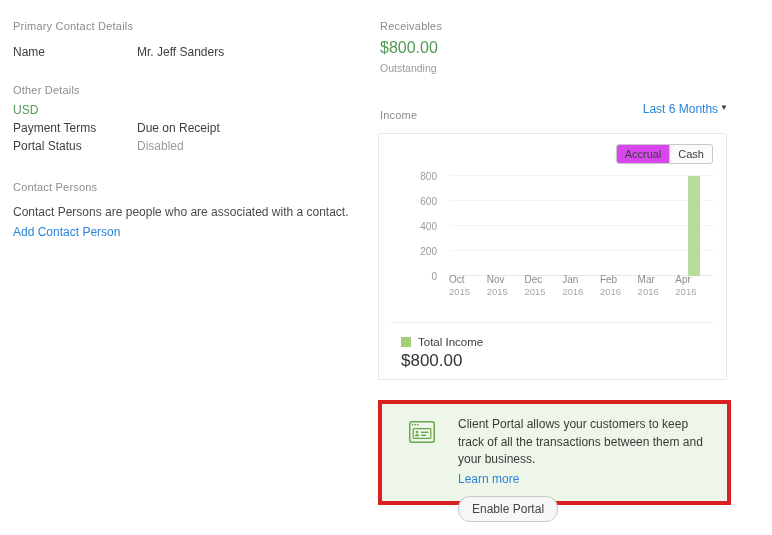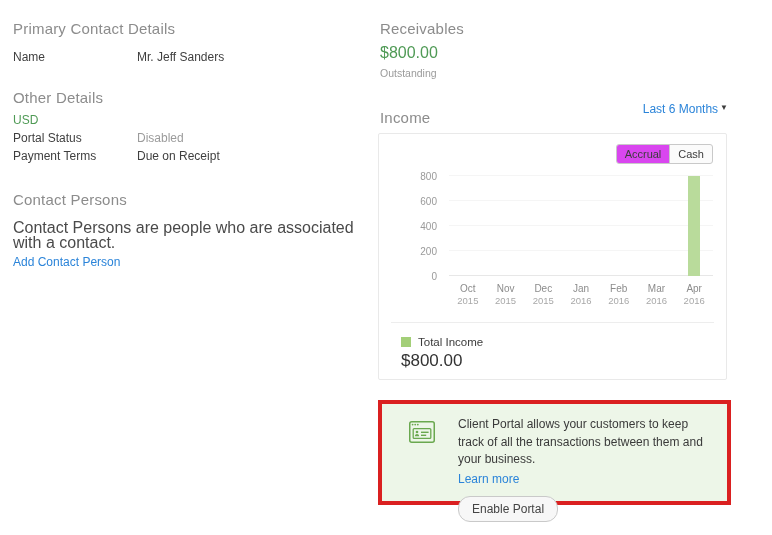--- a/index.html
+++ b/index.html
@@ -2,33 +2,33 @@
 <html style="--green-text: #4f9a55; --link-blue: #2b84d9; --bar-green: #b9db9b; --legend-green: #a3cf78; --red-annotation: #da2020; --portal-bg: #edf6e8; --icon-green: #6aa84f;"><head>
 <meta charset="utf-8">
 <style>
   * { margin:0; padding:0; box-sizing:border-box; }
   html,body { background:#fff; }
   body {
     width:772px; height:535px; position:relative; overflow:hidden;
     font-family:"Liberation Sans", sans-serif; color:#3c3c3c;
     -webkit-font-smoothing:antialiased;
   }
-  .section-title { font-size:15px; color:#8c8c8c; font-weight:400; letter-spacing:.2px; }
+  .section-title { font-size:11px; color:#8c8c8c; font-weight:400; letter-spacing:.2px; }
 
   
   .left-col { position:absolute; left:13px; top:20px; width:350px; }
   .kv-row { display:flex; font-size:12px; color:#3f3f3f; line-height:15px; margin-top:3px; }
   .kv-label { width:124px; flex:none; }
   .kv-value { color:#3f3f3f; }
   .kv-value.green { color:var(--green-text); }
   .kv-value.muted { color:#9b9b9b; }
   .row-name { margin-top:13px; }
   .other-title { margin-top:24px; margin-bottom:7px; }
   .cp-title { margin-top:27px; }
-  .cp-desc { margin-top:12px; font-size:16px; color:#4a4a4a; line-height:15px; }
+  .cp-desc { margin-top:12px; font-size:12px; color:#4a4a4a; line-height:15px; }
   .link { color:var(--link-blue); font-size:12px; text-decoration:none; cursor:pointer; }
   .add-cp { display:inline-block; margin-top:5px; }
 
   
   .receivables { position:absolute; left:380px; top:20px; }
   .recv-amount { margin-top:7px; font-size:16px; color:var(--green-text); }
   .recv-caption { margin-top:5px; font-size:10.5px; color:#9b9b9b; }
 
   .income-header { position:absolute; left:380px; top:102px; width:348px;
     display:flex; justify-content:space-between; align-items:flex-start; }
@@ -45,21 +45,21 @@
   .seg-btn.selected { background:#d946ef; border-right:1px solid #c9c9c9; }
 
   .ylabels { position:absolute; left:0; top:42px; width:58px; height:100px; }
   .ytick { position:absolute; right:0; transform:translateY(50%); font-size:10px; color:#9a9a9a; }
   .plot { position:absolute; left:70px; top:42px; width:264px; height:100px; }
   .gridline { position:absolute; left:0; right:0; height:1px; background:#f5f5f5; }
   .gridline.zero { background:#e7e7e7; }
   .bars { position:absolute; left:0; right:0; top:0; bottom:0; display:flex; }
   .bar-col { flex:1; display:flex; align-items:flex-end; justify-content:center; }
   .bar { width:12px; }
-  .xlabels { position:absolute; left:70px; top:149px; width:264px; display:flex; text-align:center; }
+  .xlabels { position:absolute; left:70px; top:140px; width:264px; display:flex; }
   .xlabel { flex:1; font-size:10px; color:#8c8c8c; line-height:12px; }
   .xlabel .yr { font-size:9.5px; color:#a8a8a8; }
   .card-divider { position:absolute; left:12px; right:12px; top:188px; height:1px; background:#ededed; }
   .legend { position:absolute; left:22px; top:202px; display:flex; align-items:center; gap:7px;
     font-size:11.5px; color:#3c3c3c; }
   .legend-swatch { width:10px; height:10px; background:var(--legend-green); flex:none; }
   .chart-total { position:absolute; left:22px; top:217px; font-size:17px; color:#333; }
 
   
   .portal-box { position:absolute; left:378px; top:400px; width:353px; height:105px;
@@ -82,26 +82,26 @@
     <div class="kv-label">Name</div>
     <div class="kv-value">Mr. Jeff Sanders</div>
   </div>
 
   <div class="section-title other-title">Other Details</div>
 
   <div class="kv-row">
     <div class="kv-value green">USD</div>
   </div>
   <div class="kv-row">
+    <div class="kv-label">Payment Terms</div>
+    <div class="kv-value">Due on Receipt</div>
+  </div>
+  <div class="kv-row">
     <div class="kv-label">Portal Status</div>
     <div class="kv-value muted">Disabled</div>
-  </div>
-  <div class="kv-row">
-    <div class="kv-label">Payment Terms</div>
-    <div class="kv-value">Due on Receipt</div>
   </div>
 
   <div class="section-title cp-title">Contact Persons</div>
   <div class="cp-desc">Contact Persons are people who are associated with a contact.</div>
   <a class="link add-cp">Add Contact Person</a>
 </div>
 
 <div class="receivables">
   <div class="section-title">Receivables</div>
   <div class="recv-amount">$800.00</div>

